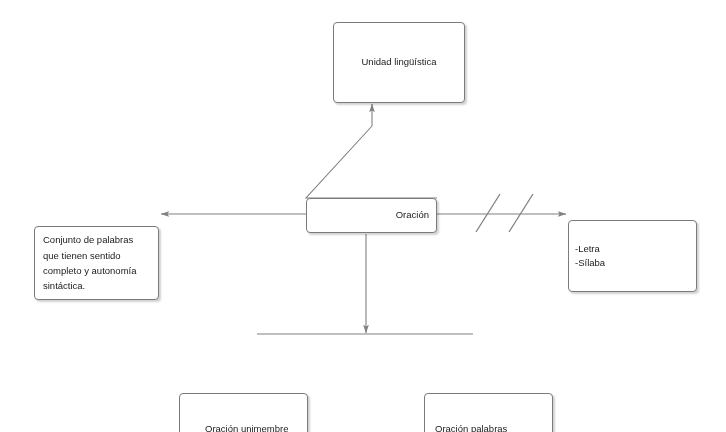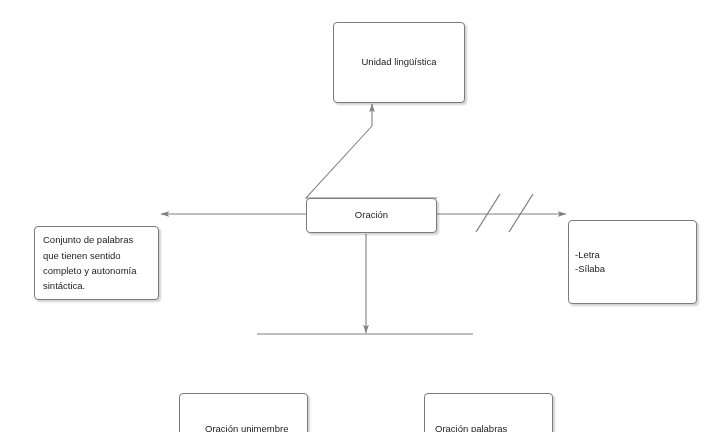--- a/index.html
+++ b/index.html
@@ -46,23 +46,23 @@
     text-align: left;
     margin-top: 48px;
   }
   .node .label {
     padding: 0 7px;
     white-space: pre-line;
   }
 
   
   #node-top      { left: 305px; top: 22px;  width: 132px; height: 81px; margin-left: 28px; }
-  #node-center   { left: 306px; top: 198px; width: 131px; height: 35px; z-index: 3; }
+  #node-center   { left: 306px; top: 198px; width: 131px; height: 35px; z-index: 3; justify-content: flex-end; }
   #node-left     { left: 34px;  top: 178px; width: 125px; height: 74px; }
-  #node-right    { left: 568px; top: 172px; width: 129px; height: 84px; }
+  #node-right    { left: 568px; top: 172px; width: 129px; height: 72px; }
   #node-bottom-1 { left: 179px; top: 345px; width: 129px; height: 72px; padding-left: 16px; }
   #node-bottom-2 { left: 424px; top: 345px; width: 129px; height: 72px; }
 
   #node-top .label      { font-size: 9.5px; }
   #node-center .label   { font-size: 9.5px; }
   #node-left .label     { font-size: 9.5px; line-height: 1.62; padding: 0 8px; }
   #node-right .label    { font-size: 9.5px; line-height: 1.45; padding: 0 6px; }
   #node-bottom-1 .label { font-size: 9.5px; padding: 0 9px; }
   #node-bottom-2 .label { font-size: 9.5px; padding: 0 10px; }
 </style>

